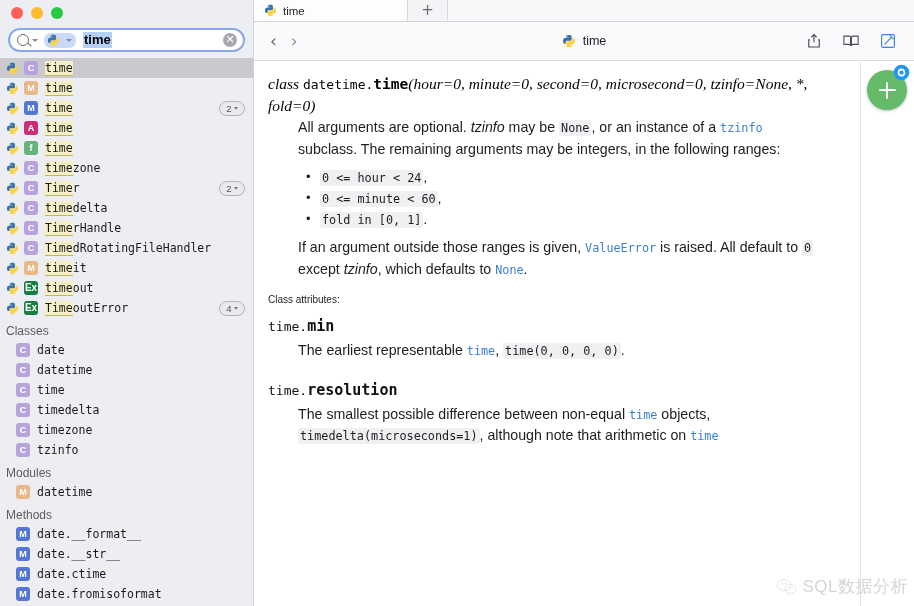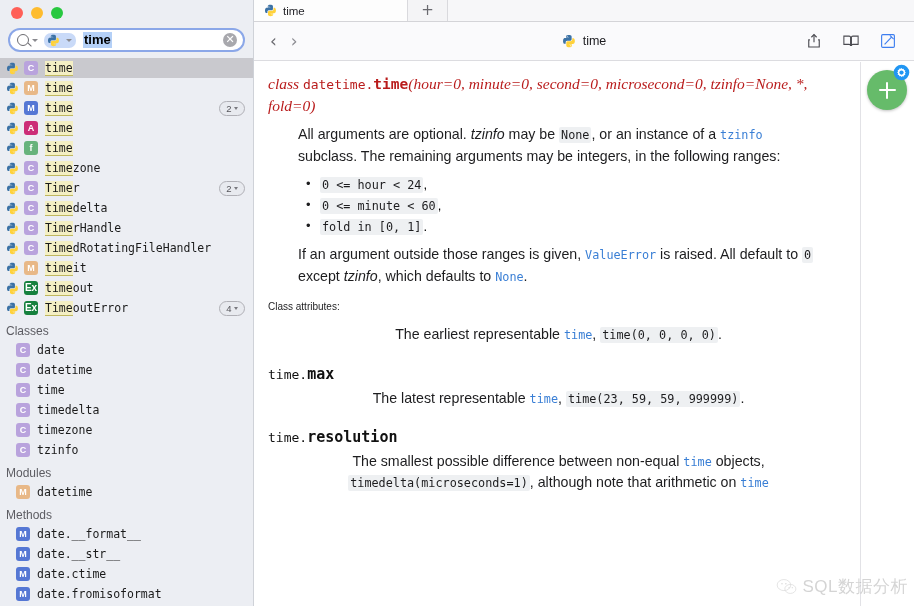--- a/index.html
+++ b/index.html
@@ -284,23 +284,23 @@
     background: #fff;
   }
   .inner {
     padding: 0 55px 0 14px;
     max-width: 620px;
   }
   .sig {
     font-family: "Liberation Serif", serif;
     font-size: 15.5px;
     font-style: italic;
-    color: #b91c1c;
+    color: #000000;
     line-height: 1.42;
-    margin-bottom: 7px;
+    margin-bottom: 0;
   }
   .sig .mono {
     font-family: "DejaVu Sans Mono", monospace;
     font-style: normal;
     font-size: 13px;
   }
   .sig .bigname {
     font-family: "DejaVu Sans Mono", monospace;
     font-style: normal;
     font-weight: bold;
@@ -359,21 +359,20 @@
     color: #111;
     margin: 0 0 5px 0;
   }
   .attr-name b { font-size: 15px; }
   .attr-desc {
     padding-left: 30px;
     font-size: 14.2px;
     line-height: 1.5;
     color: #1d1d1f;
     margin: 0 0 19px 0;
-    text-align: center;
   }
 
   
   .gutter {
     position: absolute;
     top: 62px;
     right: 0;
     bottom: 0;
     width: 54px;
     border-left: 1px solid #e2e2e6;
@@ -687,25 +686,22 @@
               <li><code class="lit">fold in [0, 1]</code><span>.</span></li>
             </ul>
 
           <p class="t"><span>If an argument outside those ranges is given, </span><code class="lnk">ValueError</code><span> is raised. All default to </span><code class="lit">0</code><span> except </span><span class="it">tzinfo</span><span>, which defaults to </span><code class="lnk">None</code><span>.</span></p>
         </div>
 
         <div class="section-h">Class attributes:</div>
 
         <div id="attributes-list">
             <div>
+              <div class="attr-name">time.<b>min</b></div>
               <div class="attr-desc"><span>The earliest representable </span><code class="lnk">time</code><span>, </span><code class="lit">time(0, 0, 0, 0)</code><span>.</span></div>
-            </div>
-            <div>
-              <div class="attr-name">time.<b>max</b></div>
-              <div class="attr-desc"><span>The latest representable </span><code class="lnk">time</code><span>, </span><code class="lit">time(23, 59, 59, 999999)</code><span>.</span></div>
             </div>
             <div>
               <div class="attr-name">time.<b>resolution</b></div>
               <div class="attr-desc"><span>The smallest possible difference between non-equal </span><code class="lnk">time</code><span> objects, </span><code class="lit">timedelta(microseconds=1)</code><span>, although note that arithmetic on </span><code class="lnk">time</code></div>
             </div>
           </div>
 
       </div>
     </div>
 

